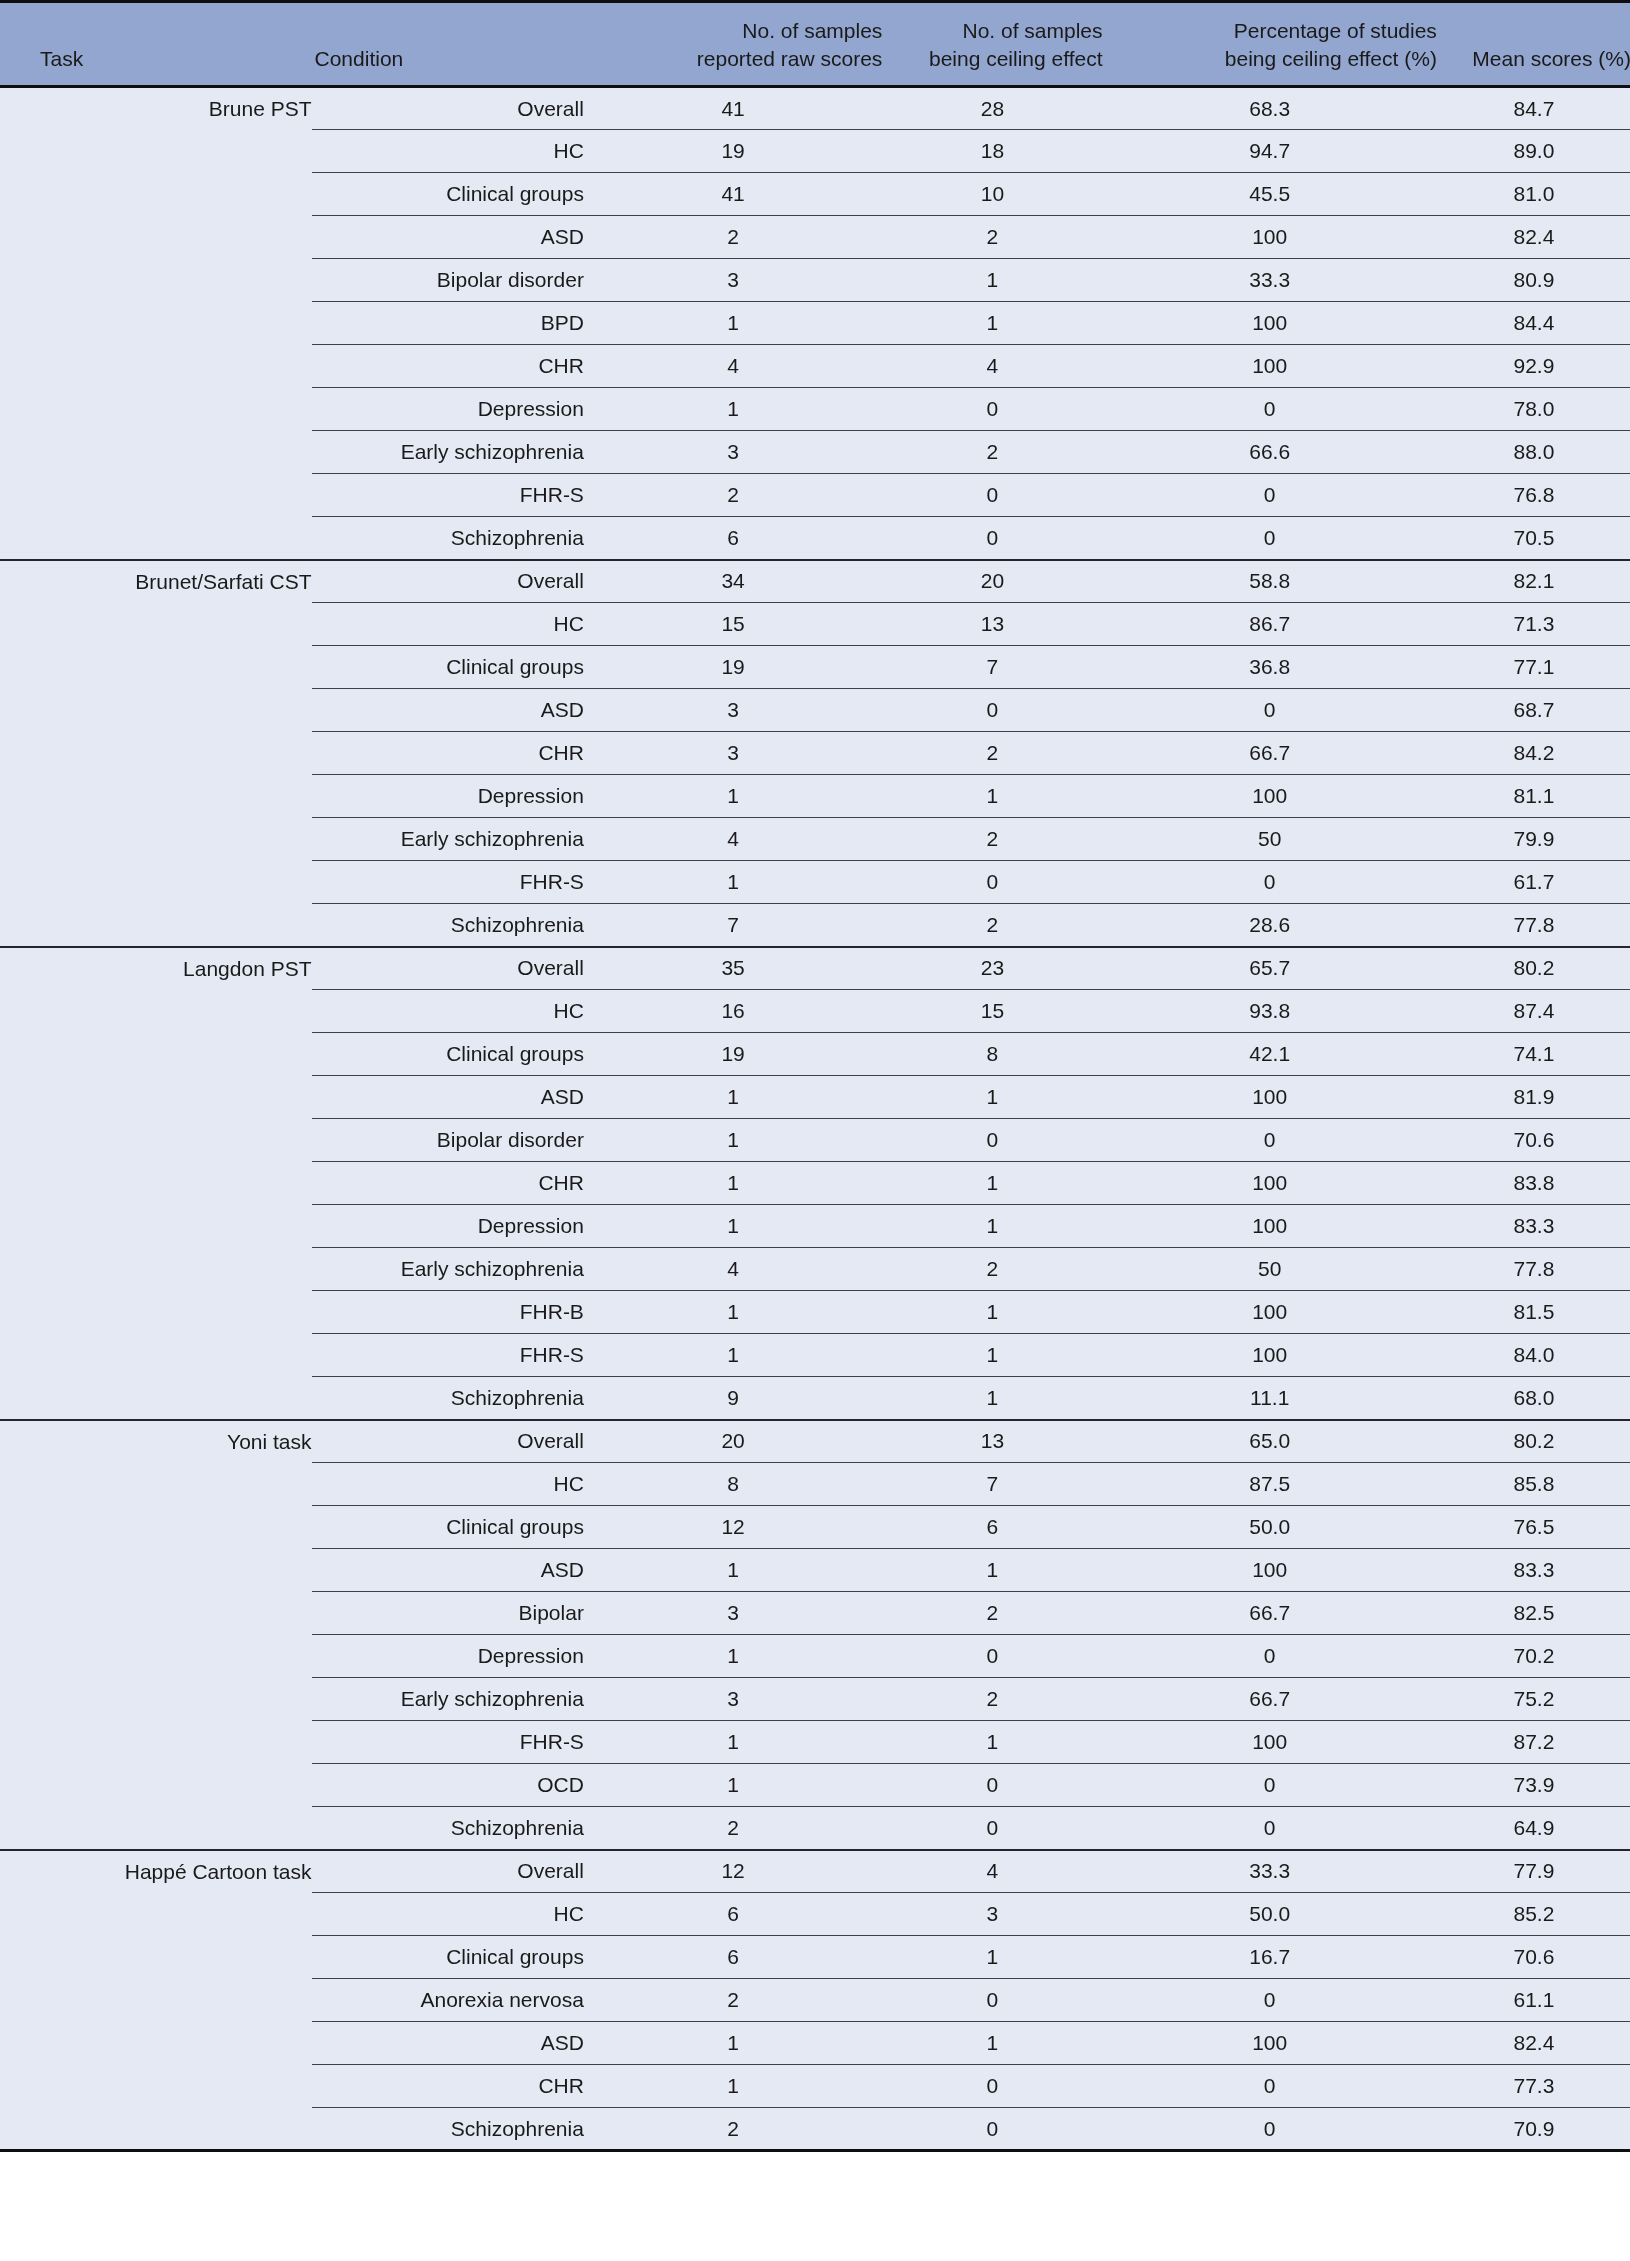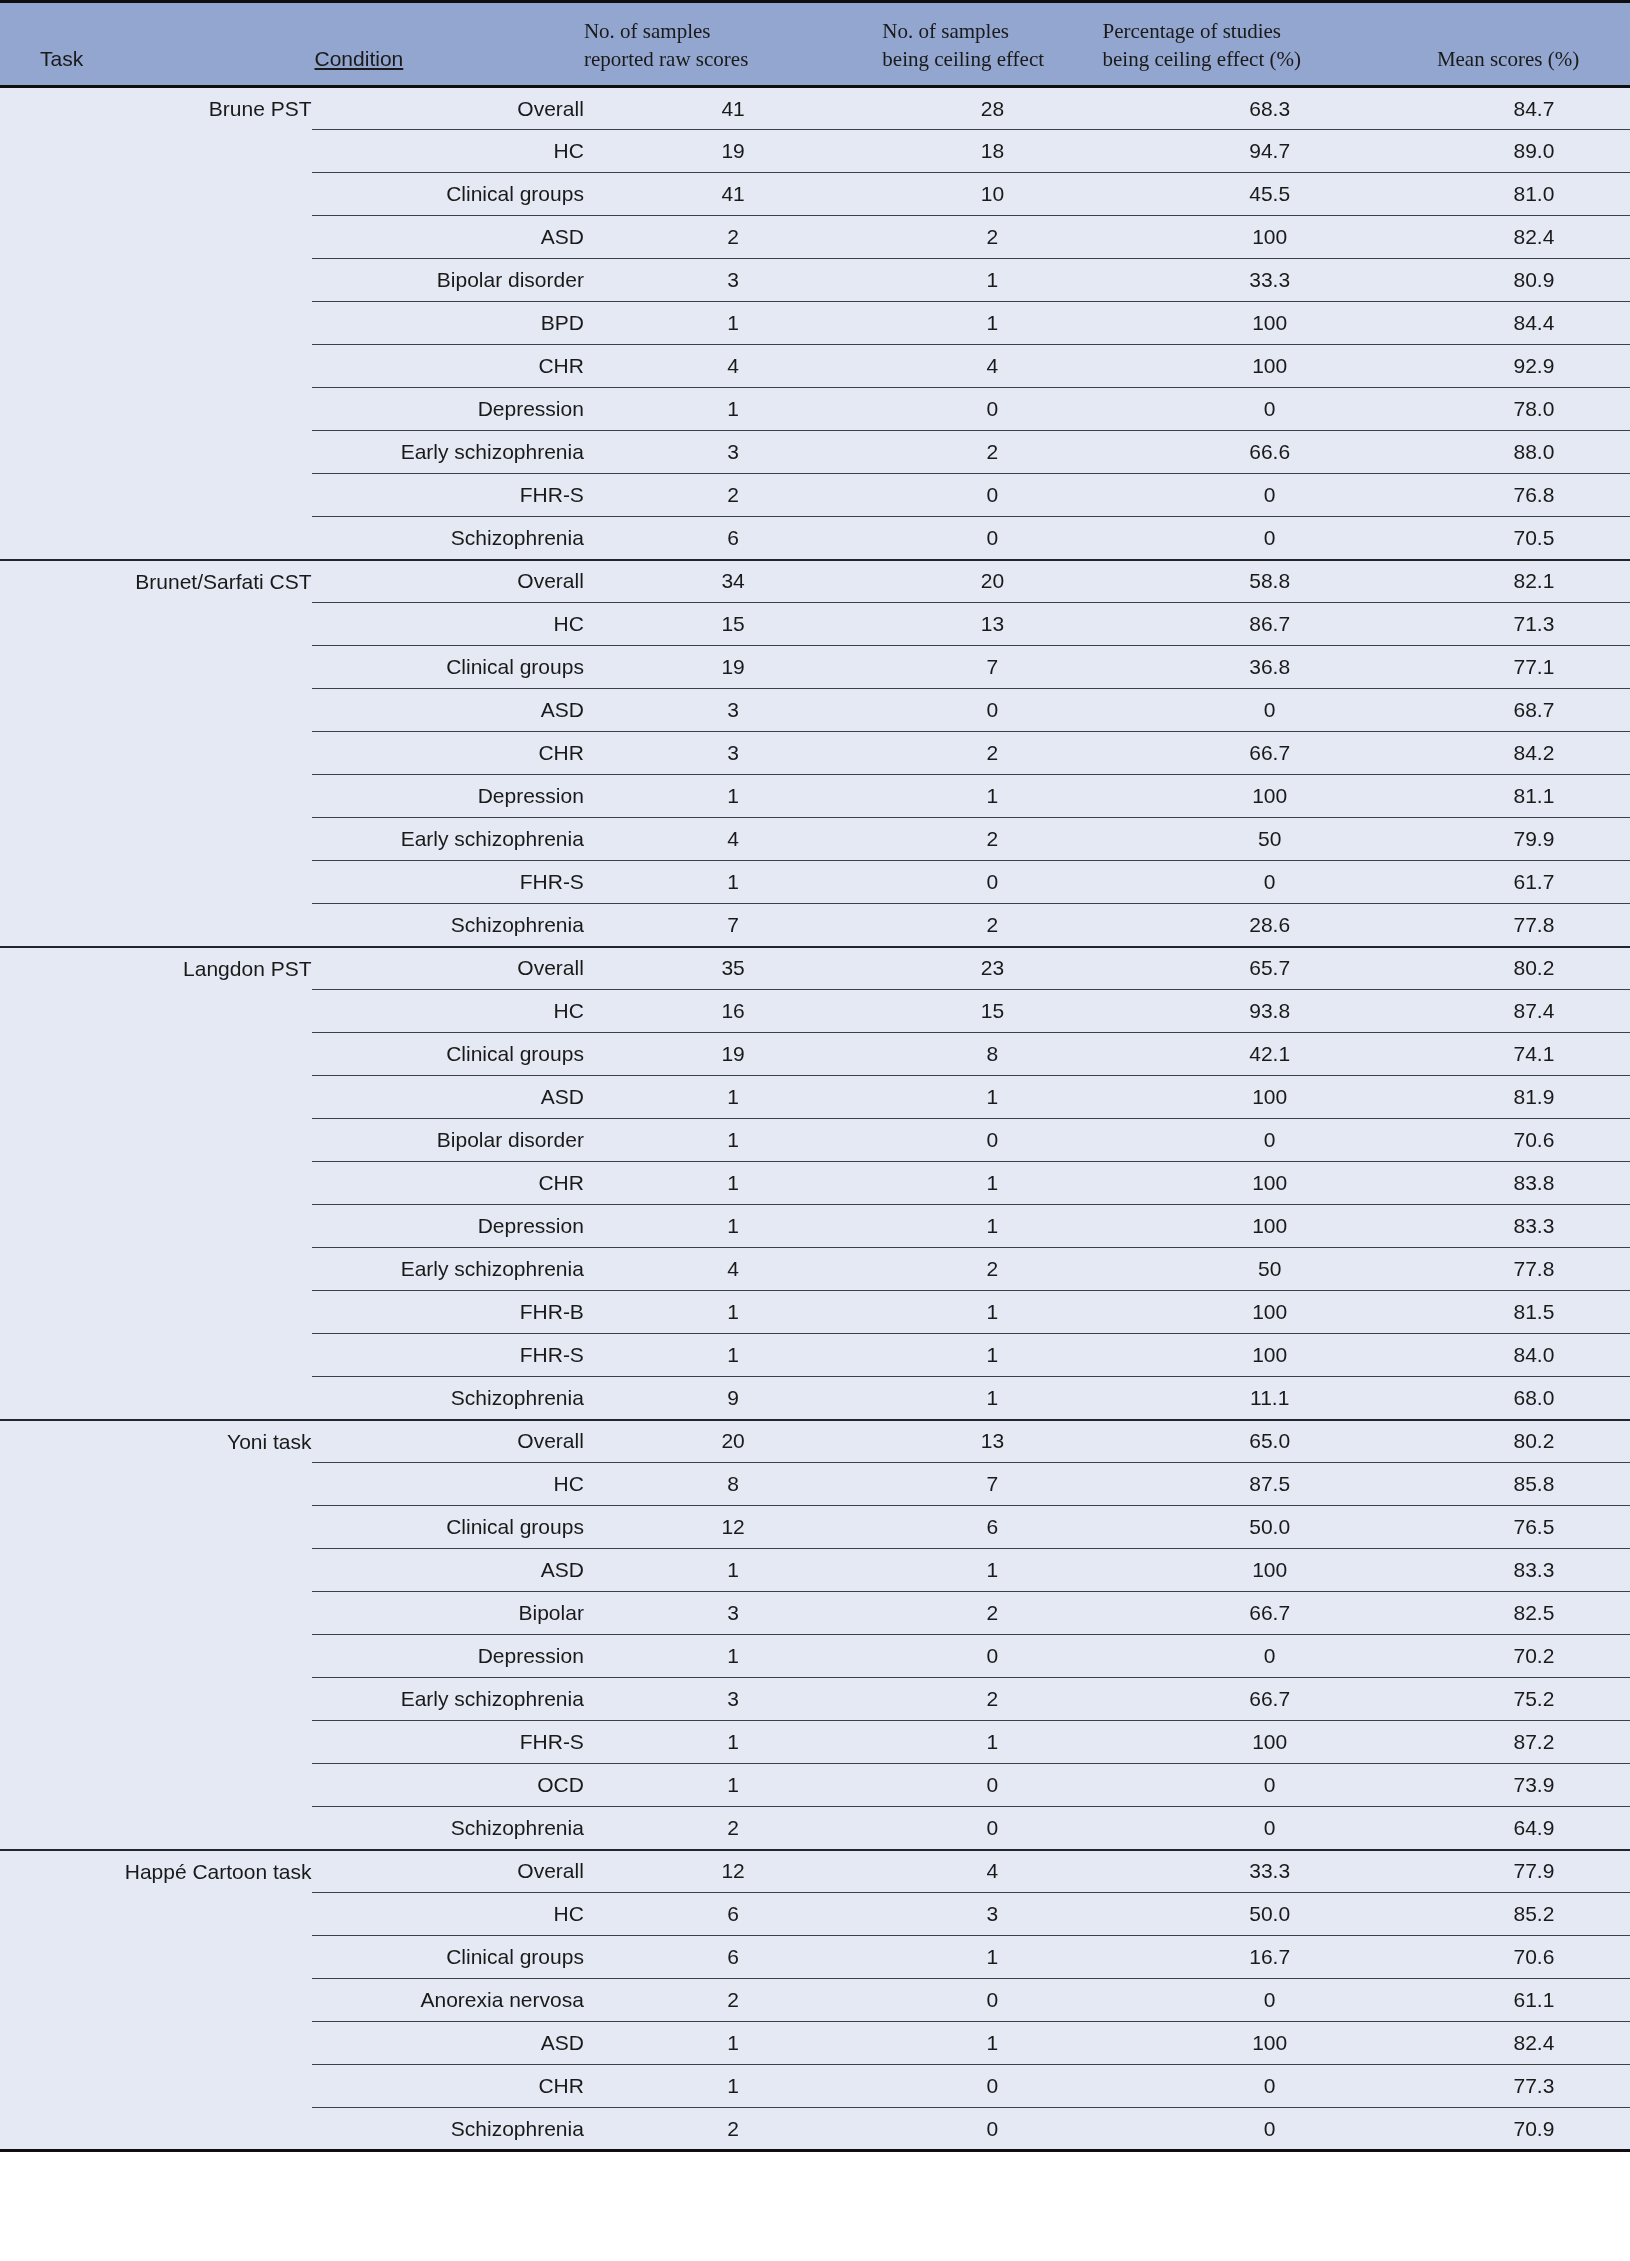--- a/index.html
+++ b/index.html
@@ -34,22 +34,22 @@
     vertical-align:bottom;
     padding:0 0 12px 0;
     border-bottom:3px solid var(--frame);
     font-weight:normal;
     font-size:21px;
     line-height:28px;
     white-space:pre-line;
   }
   th.h-left{text-align:left;}
   th.h-task{padding-left:40px;}
-  th.h-cond{padding-left:3px;text-decoration:underline;}
-  th.h-center{text-align:left;font-family:Liberation Serif, serif;}
+  th.h-cond{padding-left:3px;}
+  th.h-center{text-align:right;}
 
   tbody td{
     height:43px;
     font-size:21px;
     line-height:24px;
     vertical-align:middle;
     padding:0;
   }
   td.col-task{padding-left:23px;text-align:right;}
   td.col-cond{padding-left:3px;text-align:right;}

